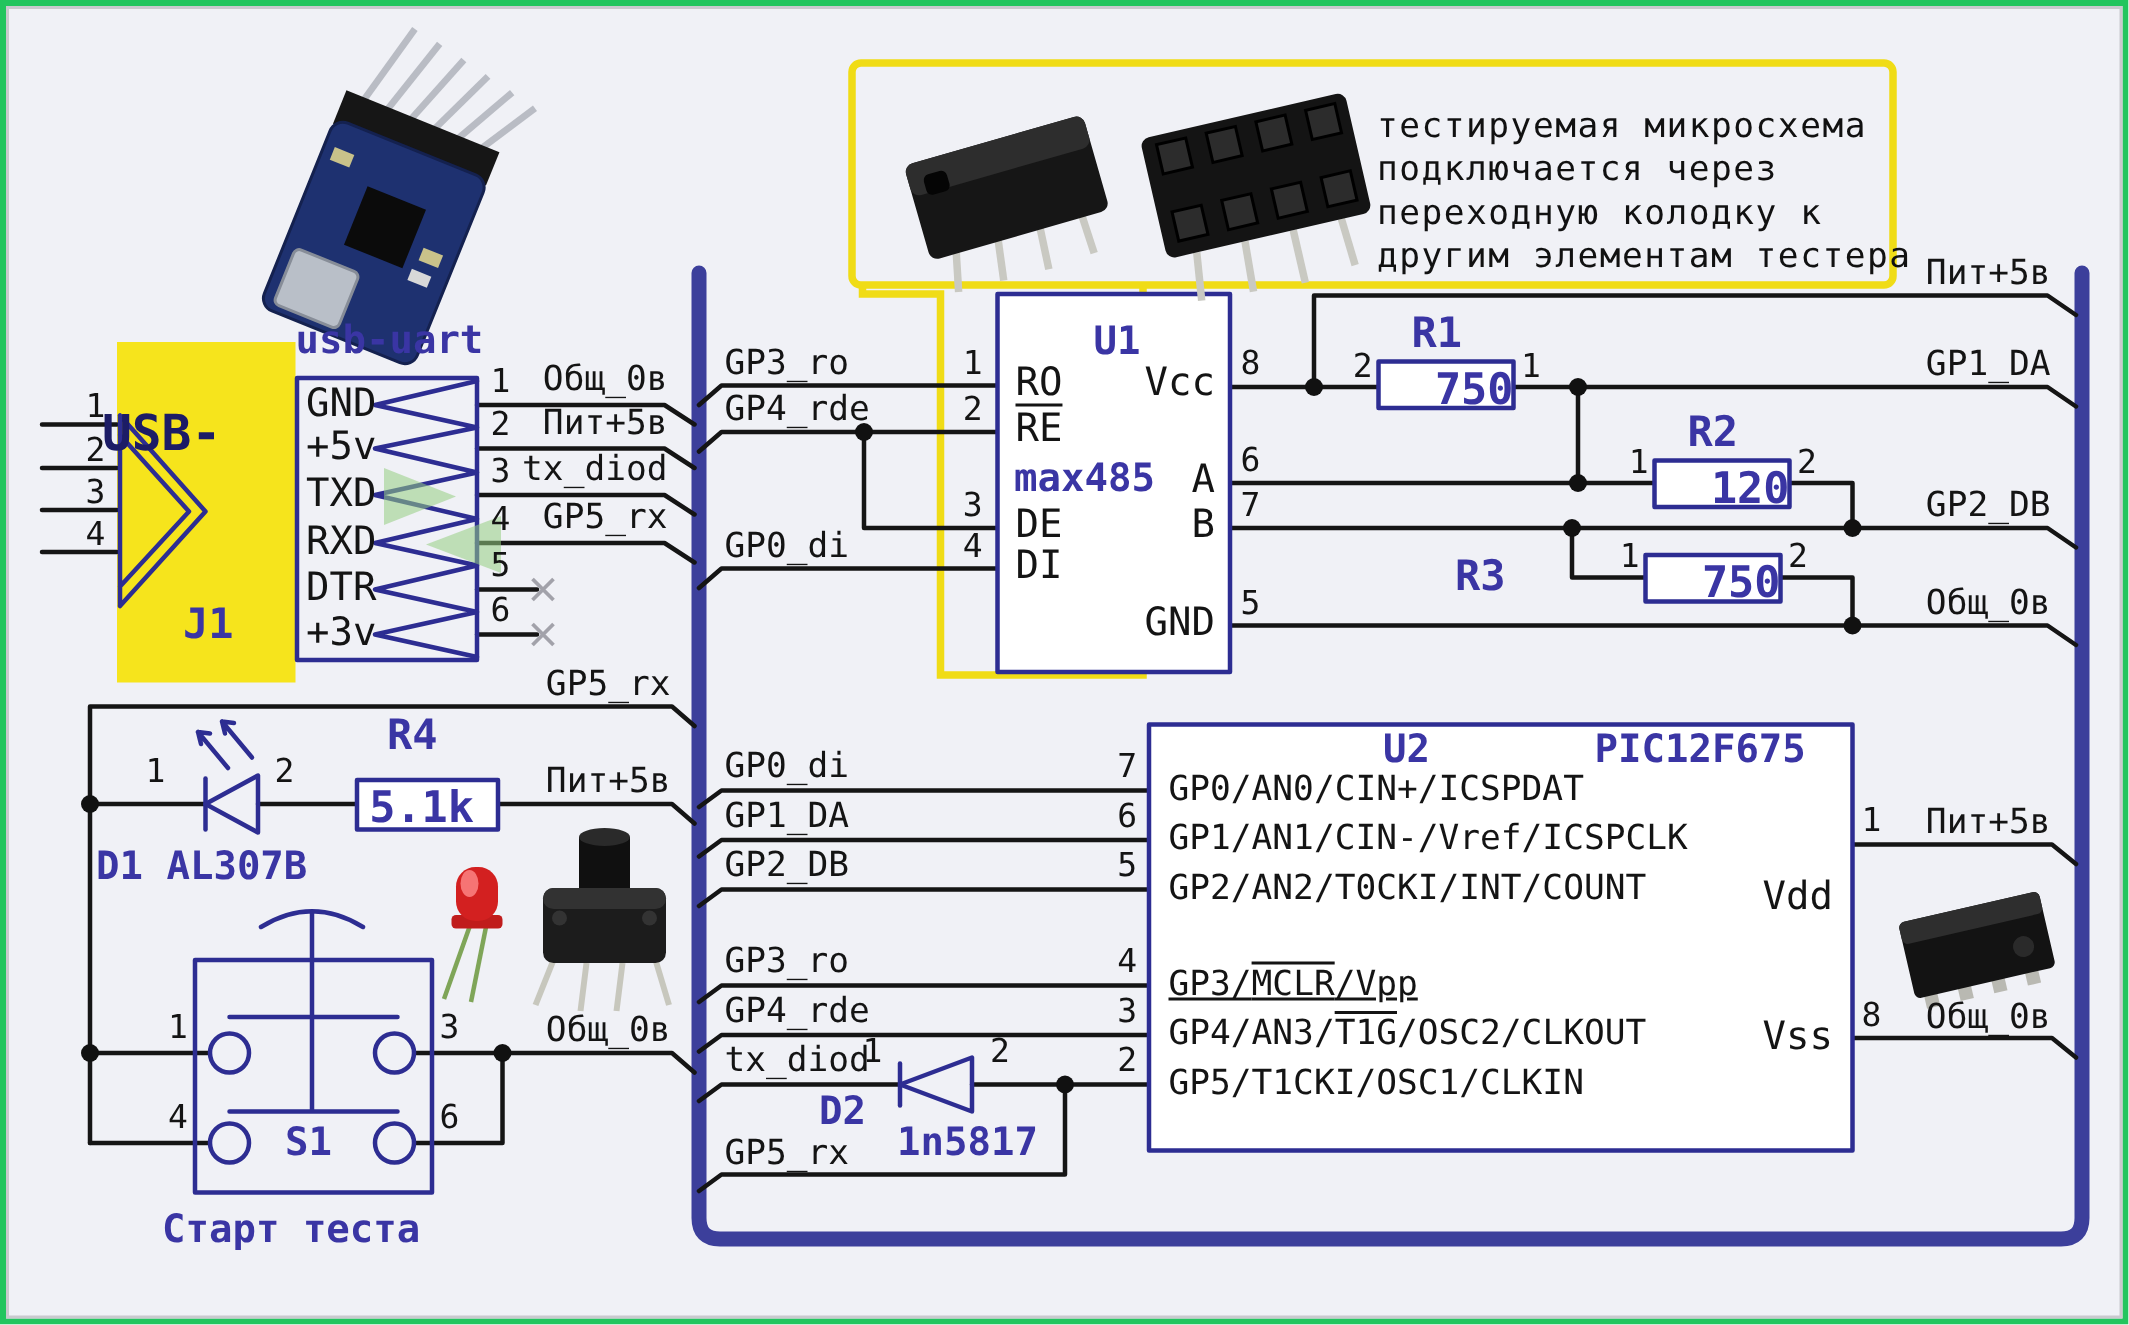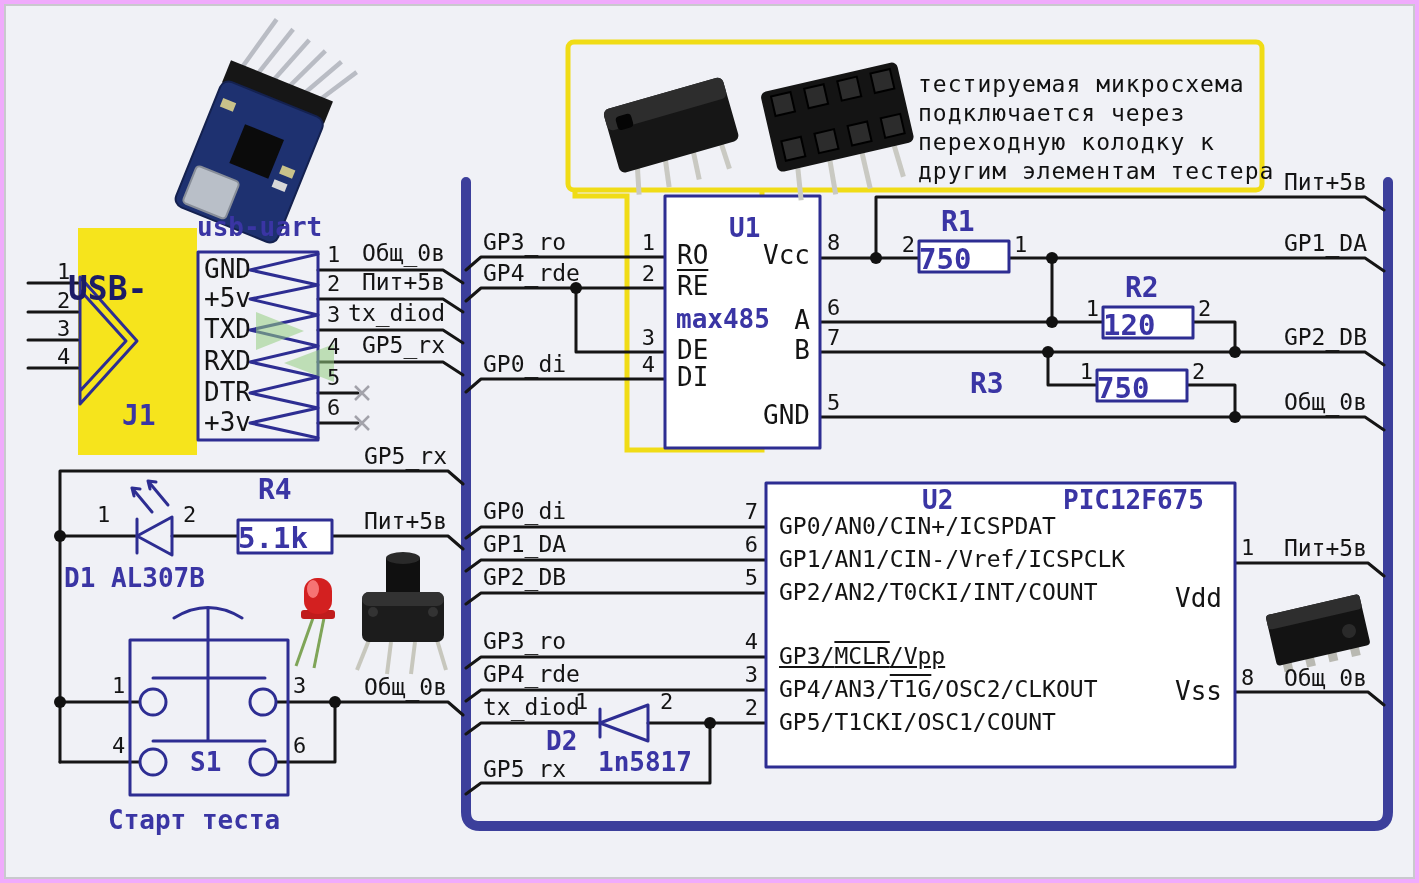--- a/index.html
+++ b/index.html
@@ -1,28 +1,28 @@
 <!DOCTYPE html>
 <html><head>
 <meta charset="utf-8">
 <style>
   html,body{margin:0;padding:0;background:#ffffff;}
-  .page{position:relative;width:1419px;height:883px;background:#f0abfc;overflow:hidden;
+  .page{position:relative;width:1419px;height:883px;background:#22c55e;overflow:hidden;
         font-family:"DejaVu Sans Mono",monospace;}
   .frame{position:absolute;left:4px;top:4px;right:4px;bottom:4px;border:2px solid #c9c9ce;background:#f0f1f6;}
   svg{position:absolute;left:0;top:0;}
   .lbl{position:absolute;font-family:"DejaVu Sans Mono",monospace;color:#141414;white-space:nowrap;line-height:1.12;}
   .net{font-size:23px;}
   .pnum{font-size:22px;}
   .pname{font-size:26px;}
   .u2row{font-size:23px;}
   .ref{font-size:28px;font-weight:bold;color:#3a35a4;}
   .big{font-size:26px;}
   .huge{font-size:33px;margin-top:31px;}
-  .val{font-size:29px;font-weight:bold;color:#3a35a4;text-align:left;}
+  .val{font-size:29px;font-weight:bold;color:#3a35a4;text-align:right;}
   .right{text-align:right;}
   .ovl{text-decoration:overline;text-decoration-thickness:2px;}
   .ann{font-size:23px;line-height:29px;color:#111;letter-spacing:1px;}
   .dkblue{color:#1c1c66;}
 </style>
 </head>
 <body>
 
 <div class="page">
   <div class="frame"></div>
@@ -329,18 +329,18 @@
   <div class="lbl pnum right" style="left:730px;top:533px;width:28px;">6</div>
   <div class="lbl pnum right" style="left:730px;top:566px;width:28px;">5</div>
   <div class="lbl pnum right" style="left:730px;top:630px;width:28px;">4</div>
   <div class="lbl pnum right" style="left:730px;top:663px;width:28px;">3</div>
   <div class="lbl pnum right" style="left:730px;top:696px;width:28px;">2</div>
   <div class="lbl u2row" style="left:779px;top:514px;">GP0/AN0/CIN+/ICSPDAT</div>
   <div class="lbl u2row" style="left:779px;top:547px;">GP1/AN1/CIN-/Vref/ICSPCLK</div>
   <div class="lbl u2row" style="left:779px;top:580px;">GP2/AN2/T0CKI/INT/COUNT</div>
   <div class="lbl u2row" style="left:779px;top:644px;text-decoration:underline;"><span>GP3/</span><span class="ovl">MCLR</span><span>/Vpp</span></div>
   <div class="lbl u2row" style="left:779px;top:677px;"><span>GP4/AN3/</span><span class="ovl">T1G</span><span>/OSC2/CLKOUT</span></div>
-  <div class="lbl u2row" style="left:779px;top:710px;">GP5/T1CKI/OSC1/COUNT</div>
+  <div class="lbl u2row" style="left:779px;top:710px;">GP5/T1CKI/OSC1/CLKIN</div>
   <div class="lbl pname right" style="left:1150px;top:548px;width:72px;margin-top:36px;">Vdd</div>
   <div class="lbl pname right" style="left:1150px;top:677px;width:72px;">Vss</div>
   <div class="lbl pnum" style="left:1241px;top:536px;">1</div>
   <div class="lbl pnum" style="left:1241px;top:666px;">8</div>
 </div>
 
 </body></html>

